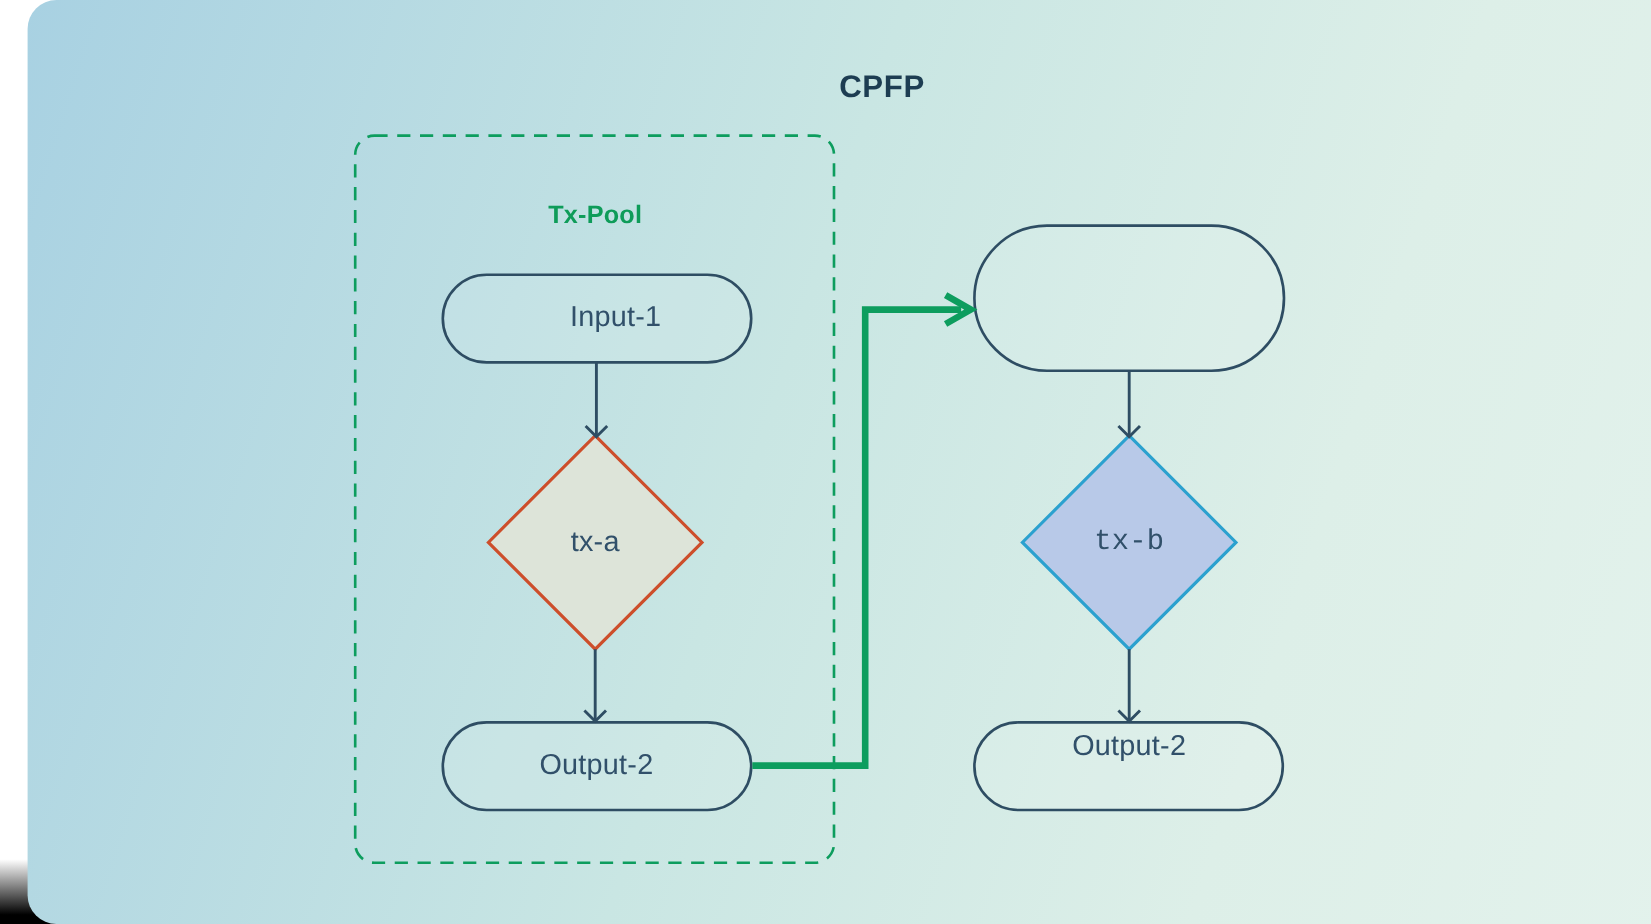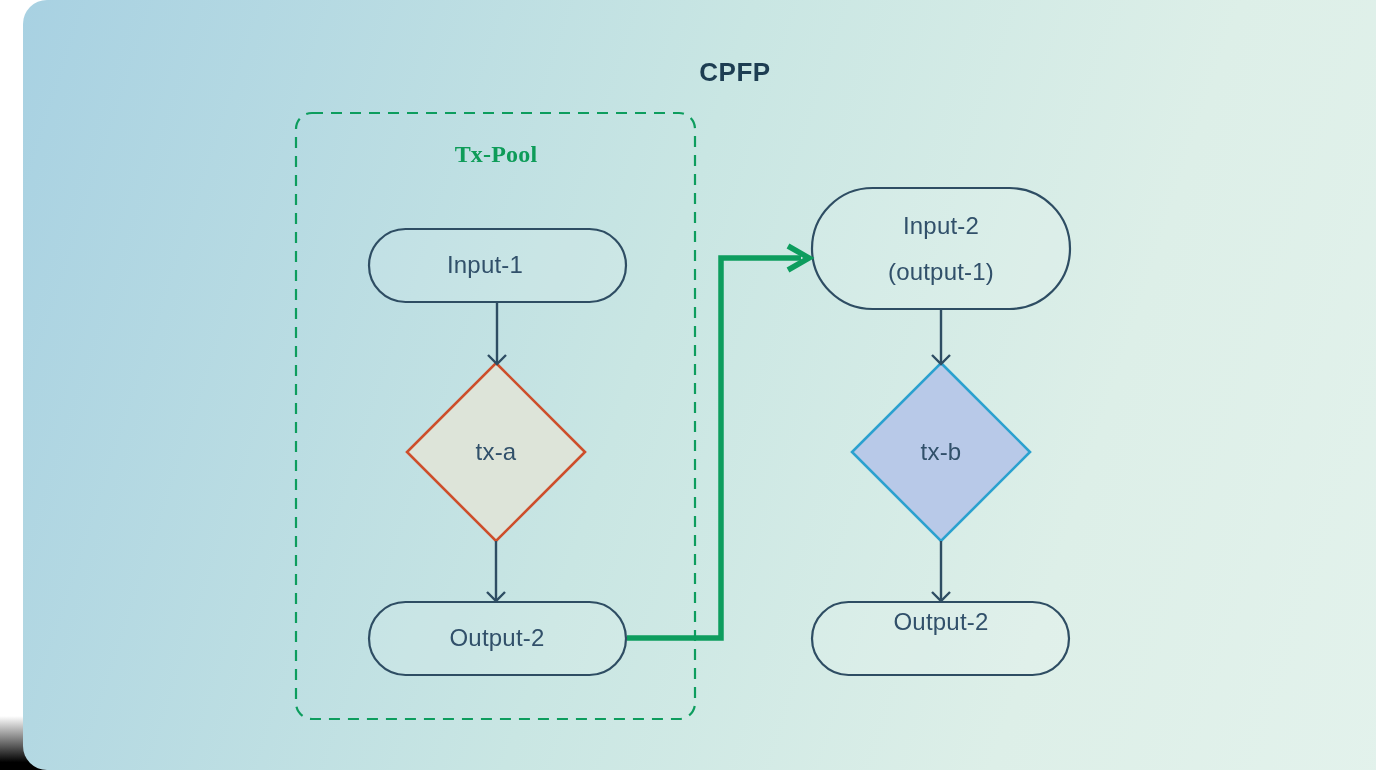--- a/index.html
+++ b/index.html
@@ -36,30 +36,29 @@
     letter-spacing: 0.2px;
   }
   .title {
     left: 712px; top: 72px;
     font-size: 26px;
     font-weight: bold;
     color: #1d3d52;
     letter-spacing: 0.5px;
   }
   .pool-label {
-    left: 473px; top: 154px;
-    font-size: 24px;
+    left: 473px; top: 180px;
+    font-size: 21px;
     font-weight: bold;
     color: #0e9c59;
-    font-family: Liberation Serif, serif;
   }
-  .lbl-input1  { left: 462px; top: 265px; }
+  .lbl-input1  { left: 490px; top: 265px; }
   .lbl-txa     { left: 473px; top: 452px; }
   .lbl-output1 { left: 474px; top: 638px; }
-  .lbl-txb     { left: 918px; top: 452px; }
+  .lbl-txb     { left: 918px; top: 452px; font-family: Liberation Mono, monospace; }
   .lbl-output2 { left: 918px; top: 622px; }
   .lbl-input2 {
     left: 918px; top: 249px;
     display: flex;
     flex-direction: column;
     align-items: center;
     gap: 16px;
     line-height: 30px;
   }
 </style>
@@ -106,22 +105,18 @@
   <div class="txt title">CPFP</div>
 
   <div class="txt pool-label">Tx-Pool</div>
 
   <div class="txt lbl-input1">Input-1</div>
 
   <div class="txt lbl-txa">tx-a</div>
 
   <div class="txt lbl-output1">Output-2</div>
 
-  <div class="txt lbl-input2">
-    <span>Input-2</span>
-    <span>(output-1)</span>
-  </div>
 
   <div class="txt lbl-txb">tx-b</div>
 
   <div class="txt lbl-output2">Output-2</div>
 
 </div>
 
 </body></html>

